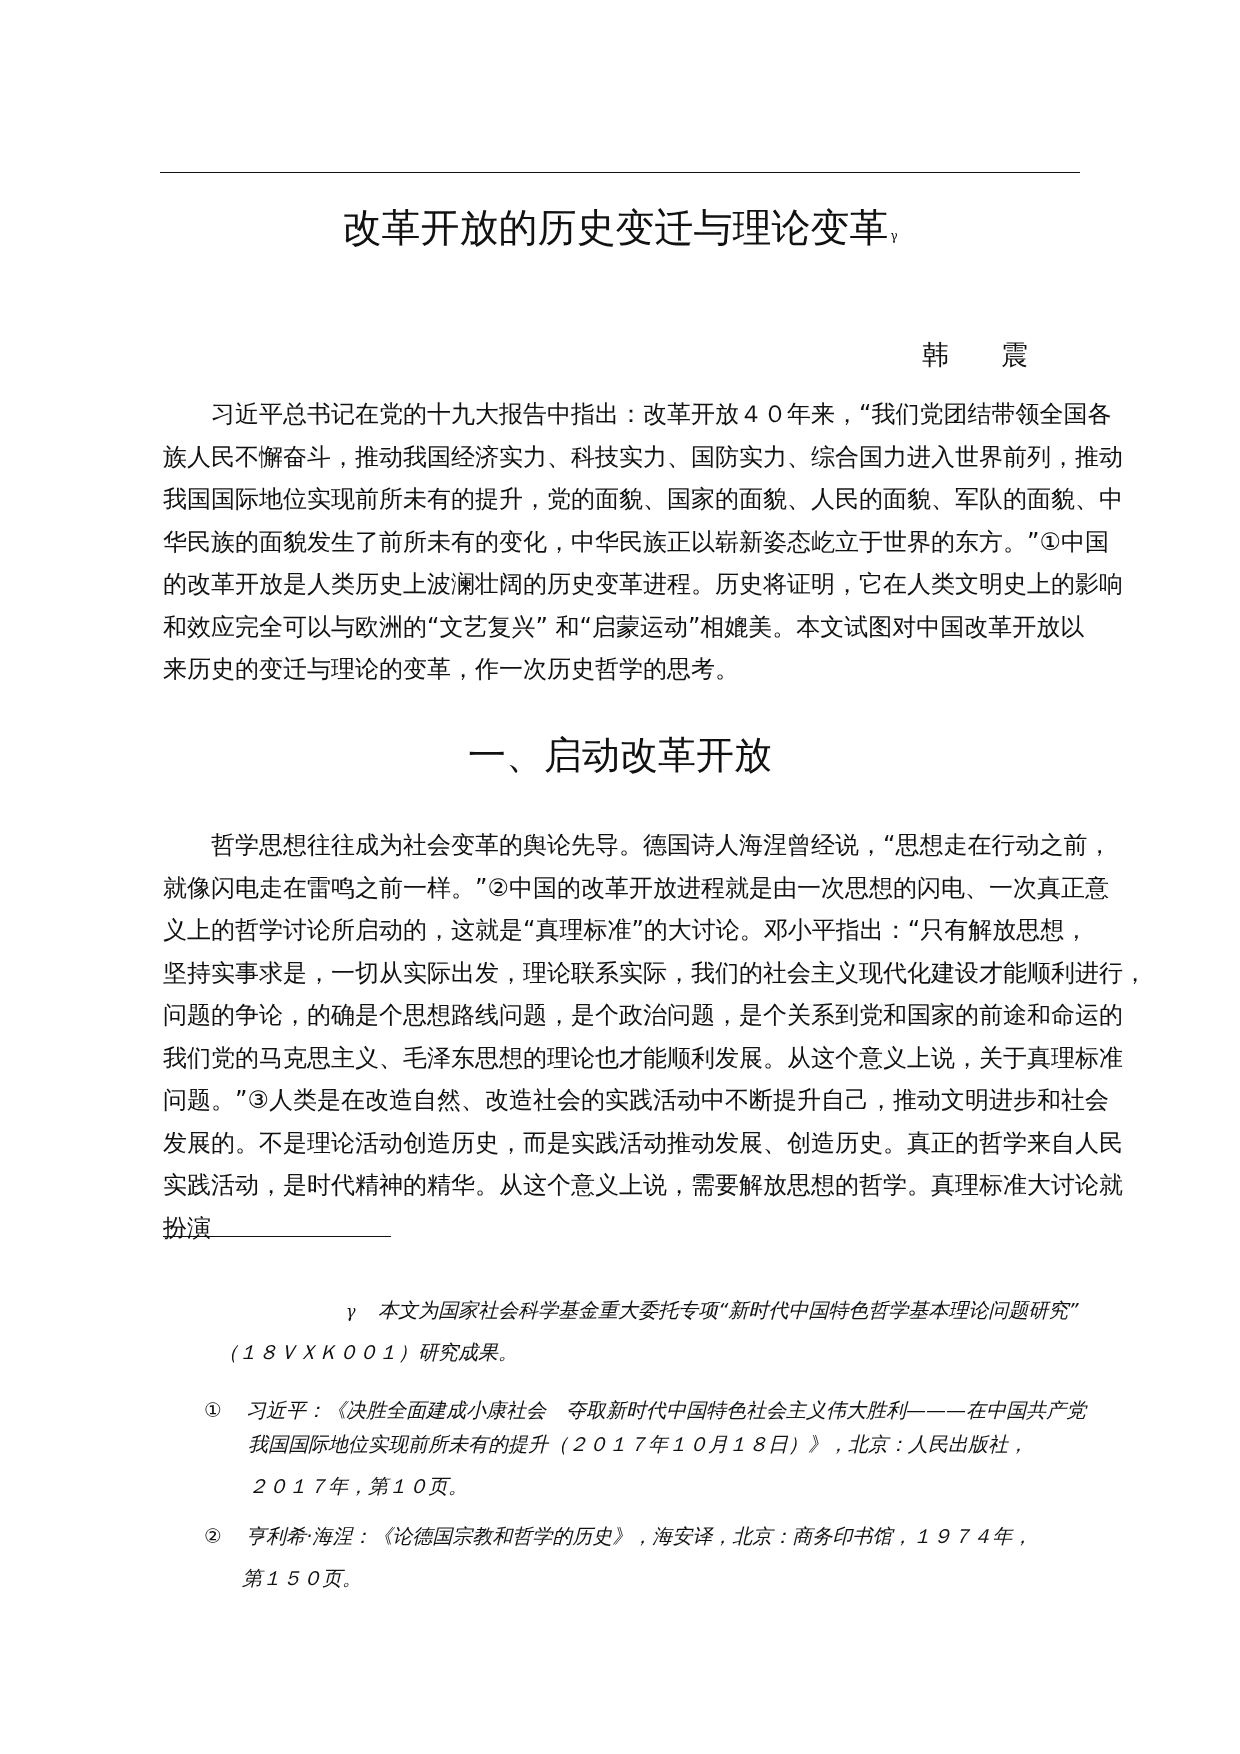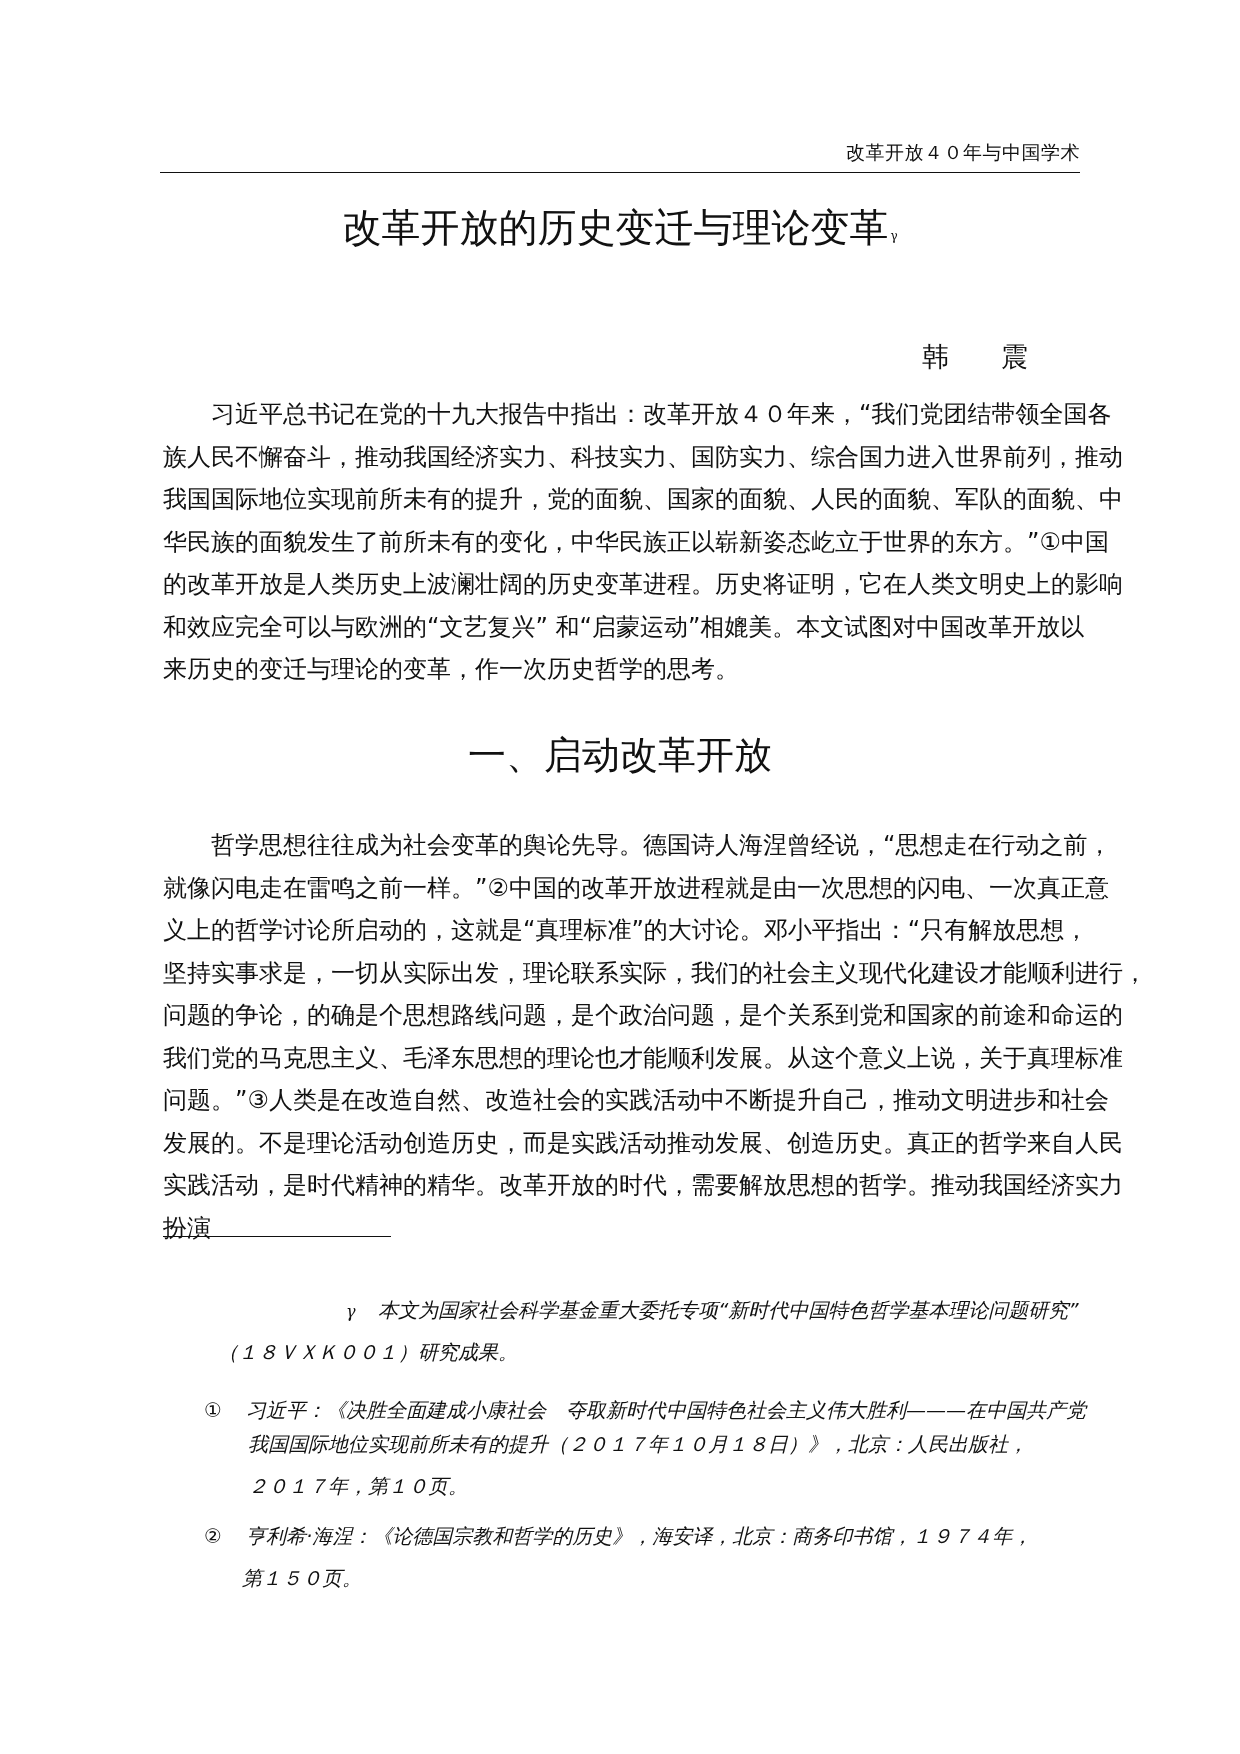--- a/index.html
+++ b/index.html
@@ -59,20 +59,21 @@
   }
   .author {
     position: absolute;
     left: 160px;
     top: 340px;
     width: 868px;
     text-align: right;
     font-size: 27px;
     line-height: 34px;
     word-spacing: 0;
+    font-family: Liberation Mono, monospace;
   }
   .author .gap {
     display: inline-block;
     width: 52px;
   }
   .para {
     position: absolute;
     left: 163px;
     width: 920px;
     font-size: 24px;
@@ -120,21 +121,20 @@
     font-family: "DejaVu Serif", serif;
     font-size: 16px;
   }
   .indent { display: inline-block; width: 48px; }
 </style>
 </head>
 <body>
 
 <div class="page">
 
-  <div class="running-header">改革开放４０年与中国学术</div>
   <div class="header-rule"></div>
 
   <div class="title">
     <span>改革开放的历史变迁与理论变革</span><sup>γ</sup>
   </div>
 
   <div class="author">
     <span>韩</span><span class="gap"></span><span>震</span>
   </div>
 
@@ -152,21 +152,21 @@
 
   <div class="para para2">
     <span class="line"><span class="indent"></span><span>哲学思想往往成为社会变革的舆论先导。德国诗人海涅曾经说，“思想走在行动之前，</span></span>
     <span class="line">就像闪电走在雷鸣之前一样。”②中国的改革开放进程就是由一次思想的闪电、一次真正意</span>
     <span class="line">义上的哲学讨论所启动的，这就是“真理标准”的大讨论。邓小平指出：“只有解放思想，</span>
     <span class="line">坚持实事求是，一切从实际出发，理论联系实际，我们的社会主义现代化建设才能顺利进行，</span>
     <span class="line">问题的争论，的确是个思想路线问题，是个政治问题，是个关系到党和国家的前途和命运的</span>
     <span class="line">我们党的马克思主义、毛泽东思想的理论也才能顺利发展。从这个意义上说，关于真理标准</span>
     <span class="line">问题。”③人类是在改造自然、改造社会的实践活动中不断提升自己，推动文明进步和社会</span>
     <span class="line">发展的。不是理论活动创造历史，而是实践活动推动发展、创造历史。真正的哲学来自人民</span>
-    <span class="line">实践活动，是时代精神的精华。改革开放的时代，需要解放思想的哲学。推动我国经济实力</span>
+    <span class="line">实践活动，是时代精神的精华。从这个意义上说，需要解放思想的哲学。真理标准大讨论就</span>
     <span class="line">扮演</span>
   </div>
 
   <div class="footnote-rule"></div>
 
   <div class="footnotes">
 
     <div class="fn" style="left:346px; top:0px;">
       <span class="fn-marker">γ</span>
       <span style="display:inline-block;width:16px;"></span><span>本文为国家社会科学基金重大委托专项“新时代中国特色哲学基本理论问题研究”</span>

